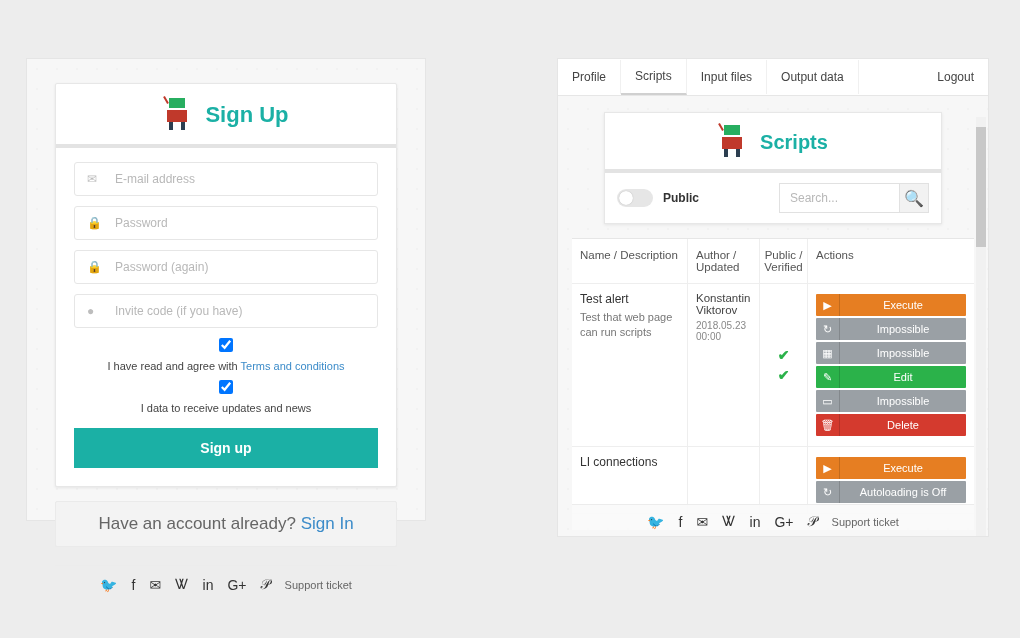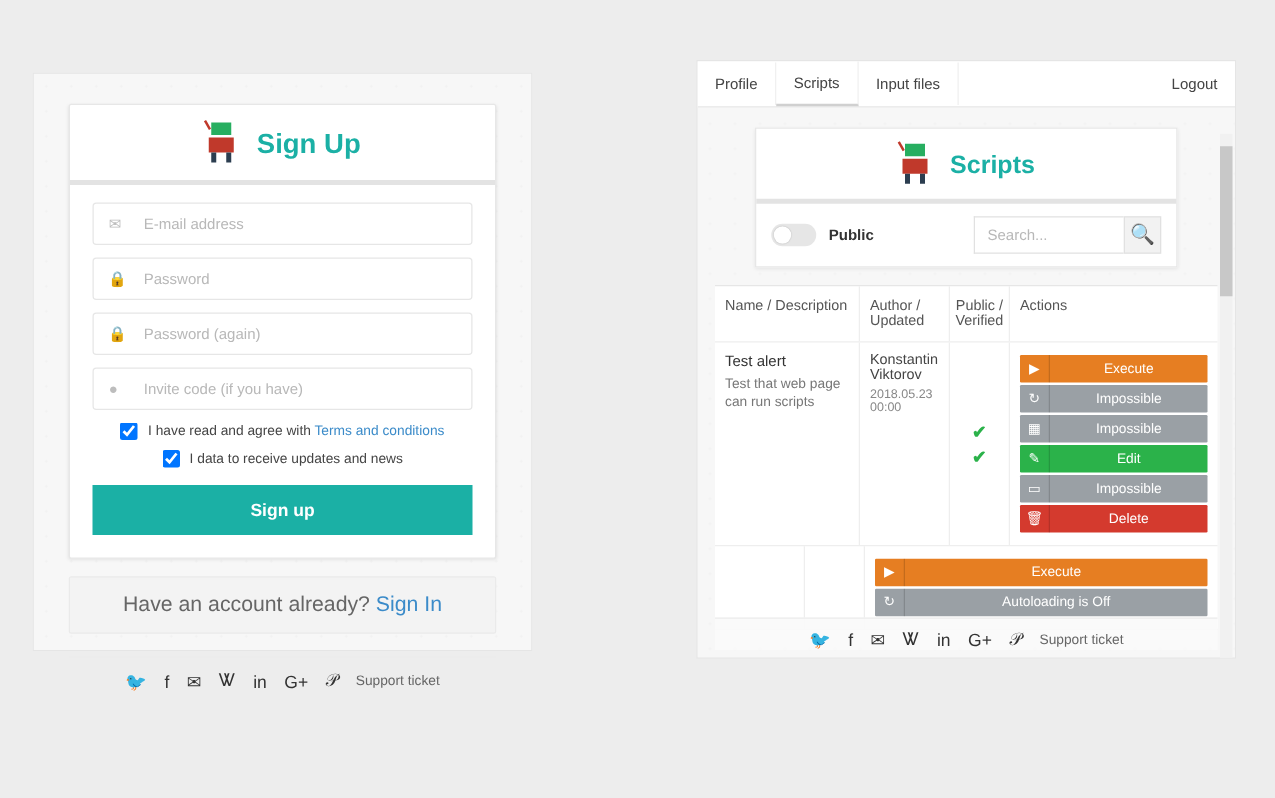--- a/index.html
+++ b/index.html
@@ -20,21 +20,21 @@
     left: 26px;
     top: 58px;
     width: 400px;
     height: 463px;
     background: #f7f7f7;
     background-image: radial-gradient(circle, rgba(0,0,0,0.02) 1px, transparent 1px);
     background-size: 20px 20px;
   }
   .panel-right {
     left: 557px;
-    top: 48px;
+    top: 58px;
     width: 432px;
     height: 479px;
     background: #f7f7f7;
     background-image: radial-gradient(circle, rgba(0,0,0,0.02) 1px, transparent 1px);
     background-size: 20px 20px;
     overflow: hidden;
   }
   
   .signup-card {
     margin: 24px 28px 14px;
@@ -84,20 +84,21 @@
   }
   .input-row input::placeholder { color: #b8b8b8; }
   .check-line {
     display: flex;
     align-items: center;
     justify-content: center;
     gap: 8px;
     font-size: 11px;
     color: #444;
     margin: 8px 0 4px;
+    flex-direction: column;
   }
   .check-line input[type=checkbox]{ width:14px; height:14px; }
   .check-line a { color: #3b8bc9; text-decoration: none; }
   .signup-btn {
     display: block;
     width: 100%;
     background: #1bb0a5;
     color: #fff;
     text-align: center;
     padding: 12px;
@@ -292,20 +293,21 @@
     <span class="glyph">𝒫</span>
     <span>Support ticket</span>
   </div>
 </div>
 
 <div class="panel-right">
   <div class="tabs">
     <div class="tab">Profile</div>
     <div class="tab active">Scripts</div>
     <div class="tab">Input files</div>
+    <div class="tab">Output data</div>
     <div class="spacer"></div>
     <div class="tab" style="border-right:none">Logout</div>
   </div>
 
   <div class="scripts-card">
     <div class="scripts-head">
       <div class="robot-logo">
         <div class="ant"></div>
           <div class="head"></div>
           <div class="body"></div>
@@ -368,20 +370,24 @@
               <span class="bi">▭</span>
               <span class="lbl">Impossible</span>
             </div>
             <div class="act-btn red">
               <span class="bi">🗑</span>
               <span class="lbl">Delete</span>
             </div>
           </div>
         </div>
         <div class="tblrow data">
+          <div class="cell c-name">
+            <span class="title">LI connections</span>
+            <span class="desc"></span>
+          </div>
           <div class="cell c-auth">
             <div></div>
             <div style="font-size:11px;color:#888;margin-top:4px"></div>
           </div>
           <div class="cell c-pub"></div>
           <div class="cell c-act">
             <div class="act-btn orange">
               <span class="bi">▶</span>
               <span class="lbl">Execute</span>
             </div>

